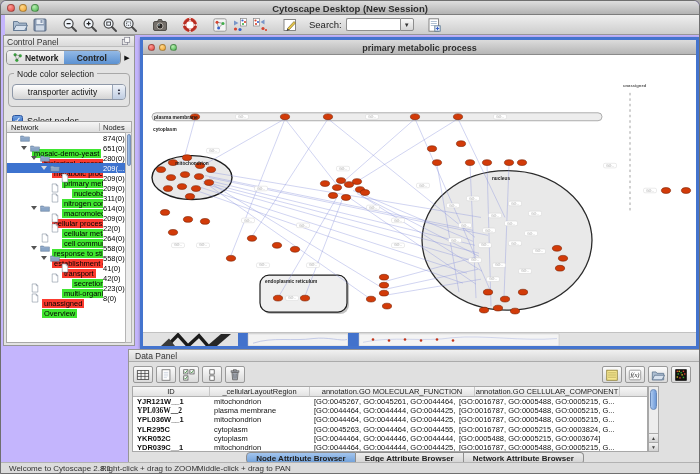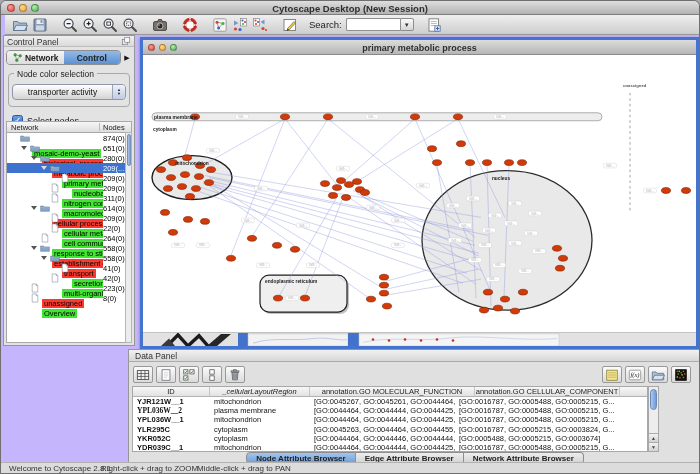--- a/index.html
+++ b/index.html
@@ -735,21 +735,21 @@
             <rect x="11.5" y="6" width="1.6" height="1.6" fill="#dd4433"></rect>
             <rect x="3" y="9.5" width="1.6" height="1.6" fill="#ccbb22"></rect>
             <rect x="6" y="10.5" width="1.6" height="1.6" fill="#dd4433"></rect>
             <rect x="10" y="10" width="1.6" height="1.6" fill="#33aa33"></rect>
           </svg>
         </span>
       </div>
     <div class="dp-table">
       <div class="dthead" id="dp-thead">
           <span class="th" style="width: 77px;">ID</span>
-          <span class="th" style="width: 100px; font-style: italic;">_cellularLayoutRegion</span>
+          <span class="th" style="width: 100px;">_cellularLayoutRegion</span>
           <span class="th" style="width: 165px;">annotation.GO MOLECULAR_FUNCTION</span>
           <span class="th" style="width: 145px;">annotation.GO CELLULAR_COMPONENT</span>
           <span class="th fill"></span>
         </div>
       <div id="dp-tbody">
           <div class="dtr">
             <span class="td idc" style="width: 77px;">YJR121W__1</span>
             <span class="td" style="width: 100px;">mitochondrion</span>
             <span class="td" style="width: 145px;">[GO:0045267, GO:0045261, GO:0044464, G...</span>
             <span class="td" style="width: 165px;">[GO:0016787, GO:0005488, GO:0005215, G...</span>

